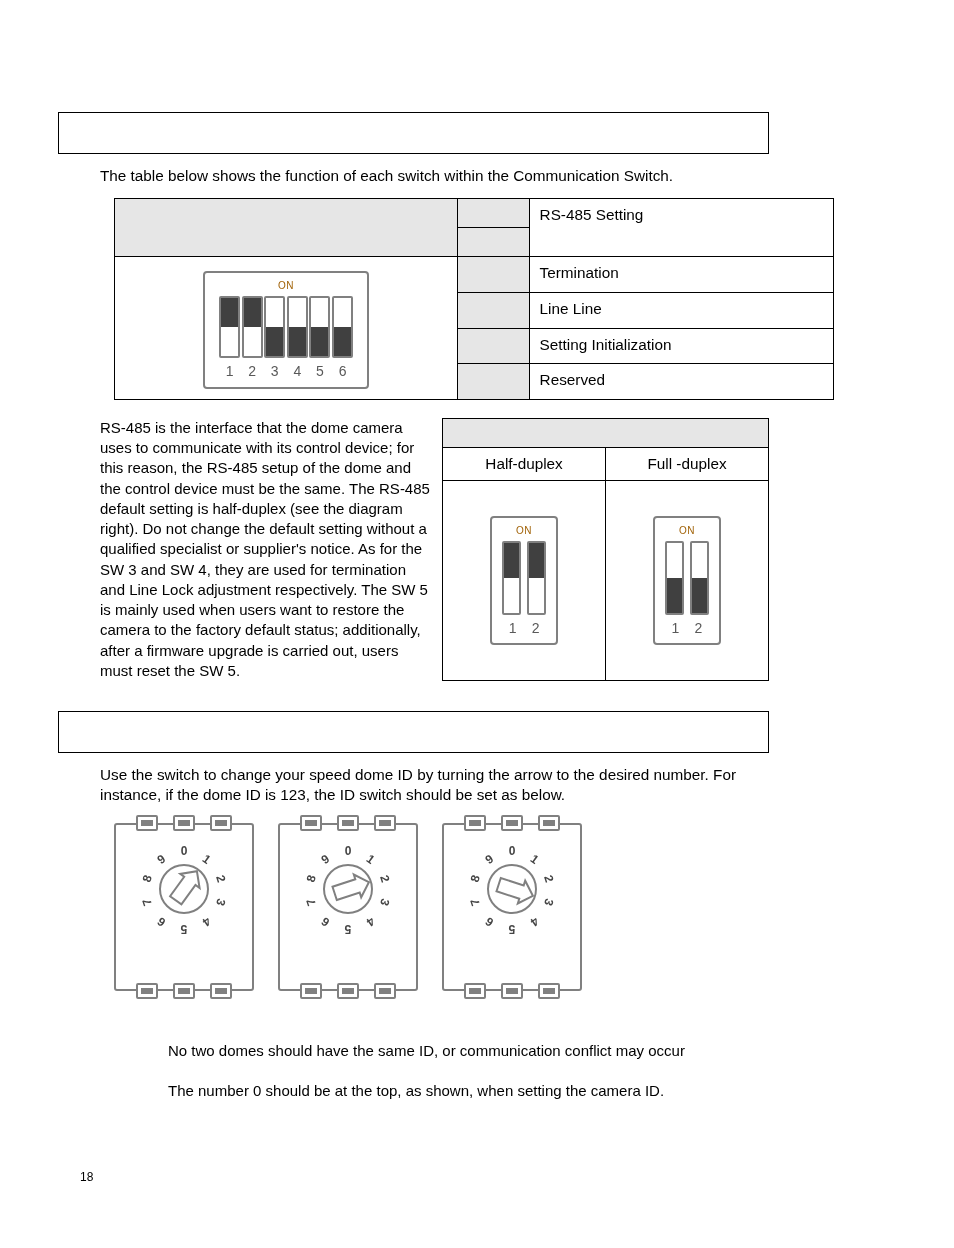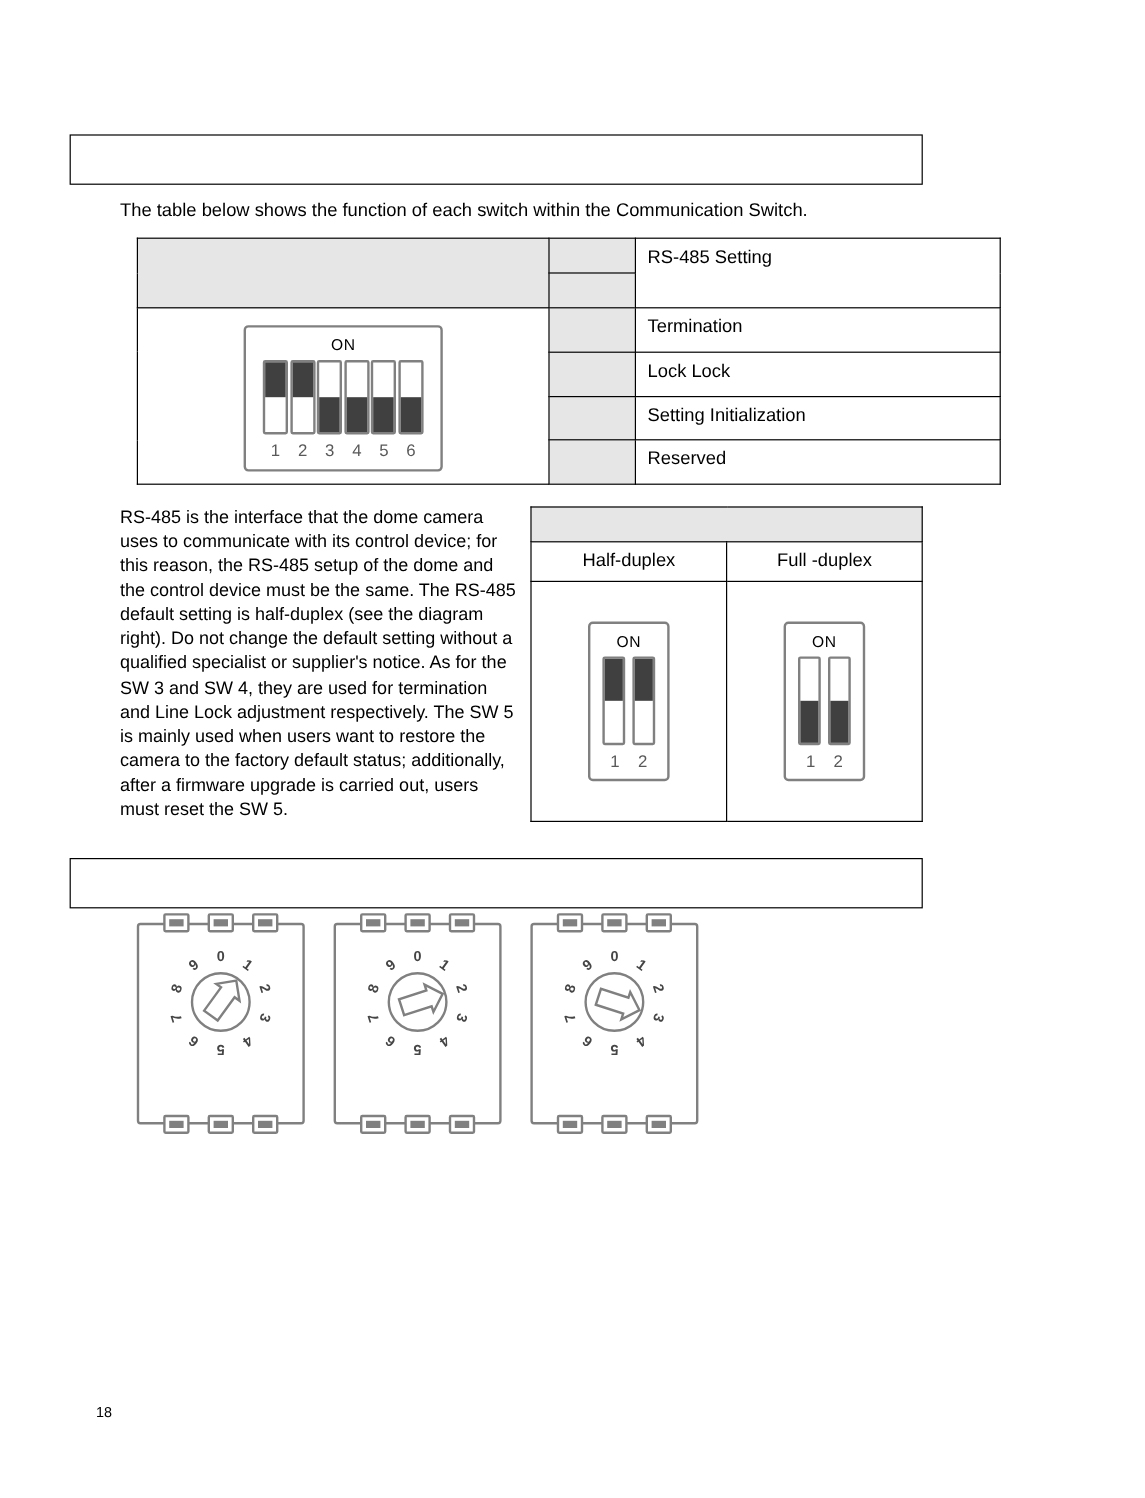--- a/index.html
+++ b/index.html
@@ -63,22 +63,22 @@
   
   .dip6 {
     display: inline-block;
     border: 2px solid #808080;
     border-radius: 4px;
     padding: 6px 14px 6px 14px;
     width: 134px;
   }
   .dip-on-label {
     text-align: center;
-    font-size: 13px;
-    color: #000000;
+    font-size: 10px;
+    color: #a16207;
     margin-bottom: 4px;
     letter-spacing: 0.5px;
   }
   .dip-row {
     display: flex;
     justify-content: space-between;
   }
   .sw {
     width: 17px;
     height: 58px;
@@ -272,21 +272,21 @@
                   <span>6</span>
                 </div>
           </div>
         </div>
       </td>
       <td class="t1-gap hdr-cell"></td>
       <td class="t1-right row-cell">Termination</td>
     </tr>
     <tr>
       <td class="t1-gap hdr-cell"></td>
-      <td class="t1-right row-cell">Lock Lock</td>
+      <td class="t1-right row-cell">Line Line</td>
     </tr>
     <tr>
       <td class="t1-gap hdr-cell"></td>
       <td class="t1-right row-cell">Setting Initialization</td>
     </tr>
     <tr>
       <td class="t1-gap hdr-cell"></td>
       <td class="t1-right row-cell">Reserved</td>
     </tr>
   </tbody>
@@ -337,20 +337,21 @@
                   <span style="width: 21px;">2</span>
                 </div>
           </div>
         </td>
       </tr>
     </tbody>
       </table>
   </div>
 
   <div class="section-box2"></div>
+  <div class="intro2">Use the switch to change your speed dome ID by turning the arrow to the desired number. For instance, if the dome ID is 123, the ID switch should be set as below.</div>
 
   <div class="rotary-row" id="rotary-row">
       <div class="rotary-card">
         <div class="rotary-pin-row top">
           <div class="pin"></div>
           <div class="pin"></div>
           <div class="pin"></div>
         </div>
         <div class="rotary-pin-row bot">
           <div class="pin"></div>
@@ -431,15 +432,19 @@
             <div class="num" style="left: 39px; top: 77px; transform: rotate(180deg);">5</div>
             <div class="num" style="left: 16.6642px; top: 69.7426px; transform: rotate(216deg);">6</div>
             <div class="num" style="left: 2.85985px; top: 50.7426px; transform: rotate(252deg);">7</div>
             <div class="num" style="left: 2.85985px; top: 27.2574px; transform: rotate(288deg);">8</div>
             <div class="num" style="left: 16.6642px; top: 8.25735px; transform: rotate(324deg);">9</div>
           </div>
         </div>
       </div>
     </div>
 
+  <div class="notes">
+    <p>No two domes should have the same ID, or communication conflict may occur</p>
+    <p>The number 0 should be at the top, as shown, when setting the camera ID.</p>
+  </div>
 
   <div class="page-num">18</div>
 </div>
 
 </body></html>

